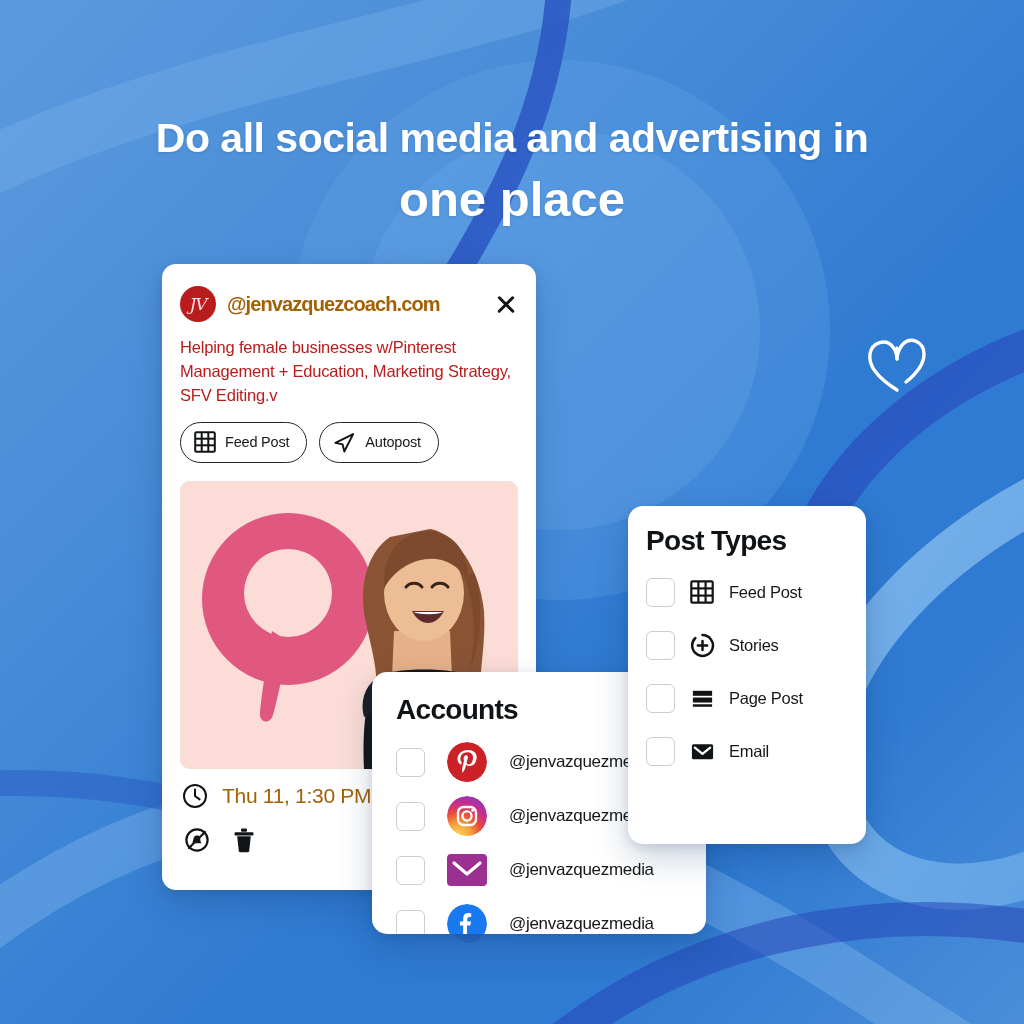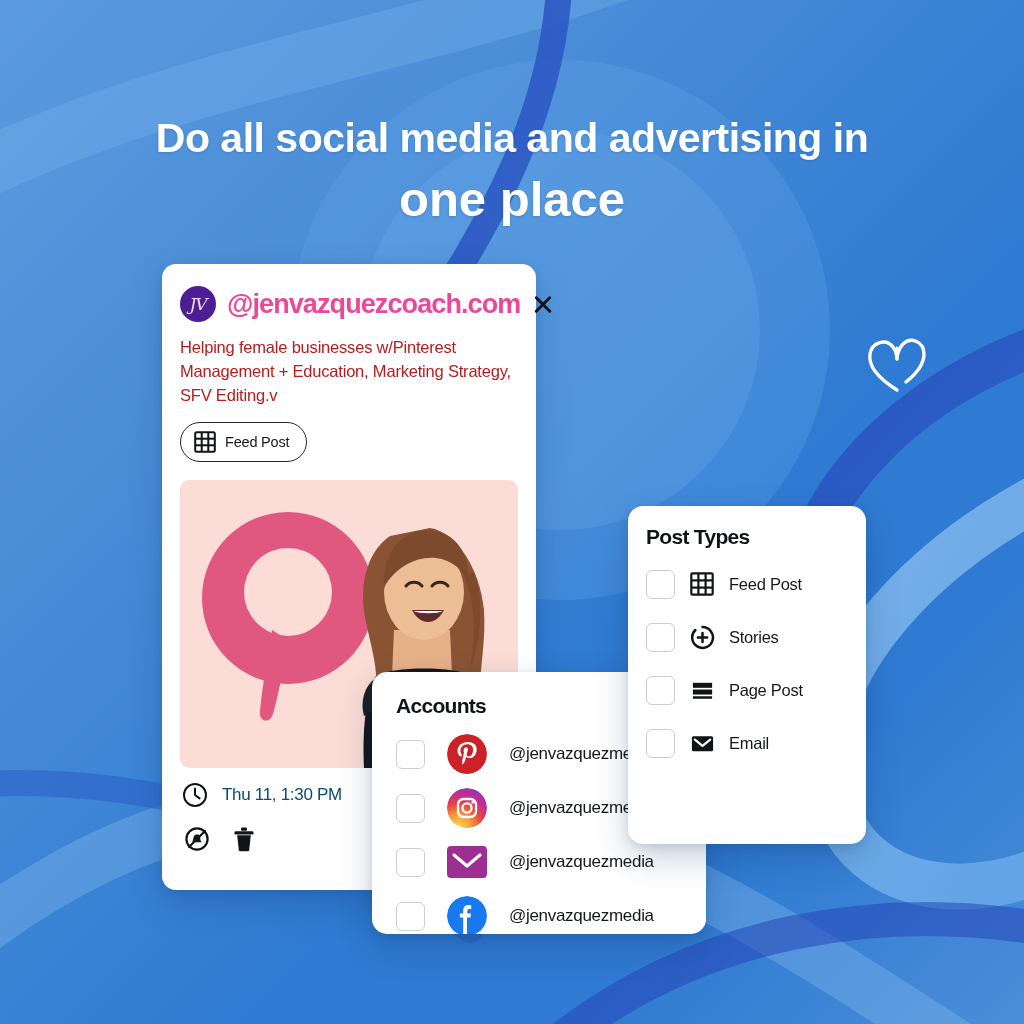--- a/index.html
+++ b/index.html
@@ -32,29 +32,29 @@
   .card{
     position:absolute;background:#ffffff;border-radius:16px;
     box-shadow:0 14px 34px rgba(13,48,95,.22), 0 3px 10px rgba(13,48,95,.12);
   }
 
   
   #post-card{left:162px;top:264px;width:374px;height:626px;border-radius:14px;}
   .pc-head{display:flex;align-items:center;gap:11px;padding:22px 18px 0 18px;}
   .avatar{
     width:36px;height:36px;border-radius:50%;flex:0 0 36px;
-    background:#4c1d95;position:relative;overflow:hidden;
+    background:#b91c1c;position:relative;overflow:hidden;
   }
   .avatar .mono{
     position:absolute;inset:0;display:flex;align-items:center;justify-content:center;
     font-family:"DejaVu Serif", serif;font-style:italic;font-size:17px;
     color:#f7d9e1;letter-spacing:-1px;
   }
   .pc-handle{
-    font-size:27px;font-weight:700;color:#ec4899;letter-spacing:-0.9px;
+    font-size:20px;font-weight:700;color:#a16207;letter-spacing:-0.9px;
     white-space:nowrap;flex:1 1 auto;
   }
   .pc-close{
     flex:0 0 auto;width:24px;height:24px;position:relative;cursor:pointer;
   }
   .pc-close::before,.pc-close::after{
     content:"";position:absolute;left:1px;top:11px;width:22px;height:3.2px;
     background:#111416;border-radius:2px;
   }
   .pc-close::before{transform:rotate(45deg);}
@@ -71,26 +71,26 @@
     padding:8px 17px 8px 13px;background:#fff;cursor:pointer;
   }
   .chip-label{font-size:14.5px;color:#16191c;letter-spacing:-0.2px;}
 
   .pc-photo{
     margin:18px 18px 0 18px;height:288px;border-radius:10px;overflow:hidden;
     background:#fbdcd6;position:relative;
   }
   .pc-footer{padding:14px 18px 0 20px;}
   .pc-time{display:flex;align-items:center;gap:14px;}
-  .pc-time-text{font-size:17px;color:#0c4a6e;letter-spacing:-0.3px;}
+  .pc-time-text{font-size:21px;color:#a16207;letter-spacing:-0.3px;}
   .pc-actions{display:flex;align-items:center;gap:22px;margin-top:18px;padding-left:2px;}
 
   
   #post-types{left:628px;top:506px;width:238px;height:338px;border-radius:15px;z-index:6;}
-  .panel-title{font-size:21px;font-weight:700;color:#101316;letter-spacing:-0.7px;}
+  .panel-title{font-size:28px;font-weight:700;color:#101316;letter-spacing:-0.7px;}
   #post-types .panel-title{padding:19px 0 0 18px;}
   .pt-list{padding:14px 0 0 18px;}
   .pt-row{display:flex;align-items:center;gap:14px;height:42px;margin-bottom:11px;cursor:pointer;}
   .cbox{
     width:27px;height:27px;flex:0 0 27px;border:1.4px solid #c9ced4;
     border-radius:6px;background:#fff;cursor:pointer;
   }
   .pt-ico{width:26px;flex:0 0 26px;display:flex;align-items:center;justify-content:center;}
   .pt-label{font-size:16.5px;color:#15181b;letter-spacing:-0.25px;}
 
@@ -172,20 +172,26 @@
       <div class="chip">
         <svg width="22" height="22" viewBox="0 0 22 22">
           <rect x="1.2" y="1.2" width="19.6" height="19.6" rx="1.5" fill="none" stroke="#111416" stroke-width="2"></rect>
           <line x1="7.7" y1="1.2" x2="7.7" y2="20.8" stroke="#111416" stroke-width="2"></line>
           <line x1="14.3" y1="1.2" x2="14.3" y2="20.8" stroke="#111416" stroke-width="2"></line>
           <line x1="1.2" y1="7.7" x2="20.8" y2="7.7" stroke="#111416" stroke-width="2"></line>
           <line x1="1.2" y1="14.3" x2="20.8" y2="14.3" stroke="#111416" stroke-width="2"></line>
         </svg>
         <span class="chip-label">Feed Post</span>
       </div>
+      <div class="chip">
+        <svg width="23" height="23" viewBox="0 0 24 24">
+          <path d="M2.5 12.4 L21 3.2 L11.8 21.4 L10 13.9 Z" fill="none" stroke="#111416" stroke-width="2" stroke-linejoin="round"></path>
+        </svg>
+        <span class="chip-label">Autopost</span>
+      </div>
     </div>
 
     <div class="pc-photo">
       <svg viewBox="0 0 338 288" width="338" height="288">
         <rect width="338" height="288" fill="#fbdcd6"></rect>
 
         <g>
           <circle cx="108" cy="118" r="86" fill="#e0577f"></circle>
           <circle cx="108" cy="112" r="44" fill="#fbdcd6"></circle>
           <path d="M92 150 C 86 186 82 210 80 232 C 79 242 90 244 93 234

